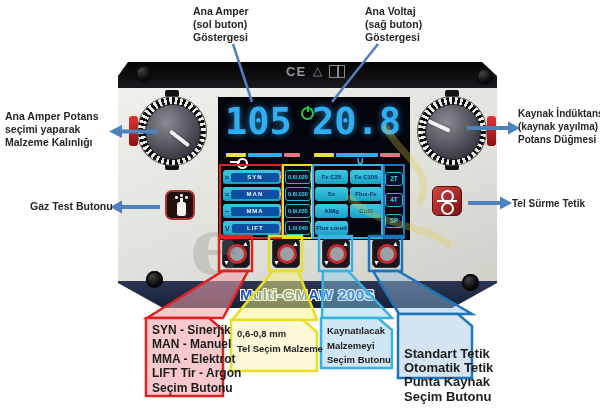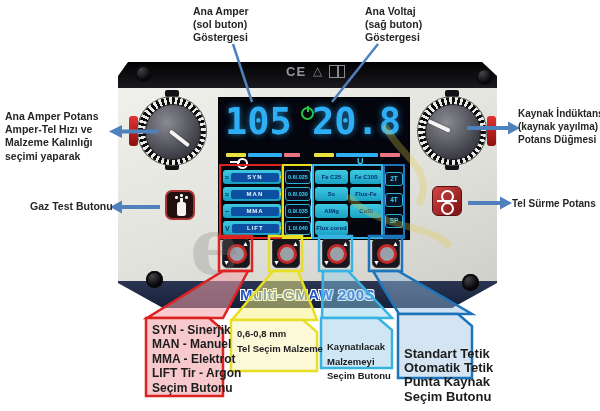--- a/index.html
+++ b/index.html
@@ -259,48 +259,47 @@
     <span>(sol buton)</span>
     <span>Göstergesi</span>
   </div>
   <div class="lbl" style="left:365px;top:5px;">
     <span>Ana Voltaj</span>
     <span>(sağ buton)</span>
     <span>Göstergesi</span>
   </div>
   <div class="lbl" style="left:5px;top:110px;">
     <span>Ana Amper Potans</span>
-    <span>Amper-Tel Hızı ve</span>
+    <span>seçimi yaparak</span>
     <span>Malzeme Kalınlığı</span>
-    <span>seçimi yaparak</span>
   </div>
   <div class="lbl" style="left:30px;top:200px;">
     <span>Gaz Test Butonu</span>
   </div>
   <div class="lbl" style="left:518px;top:107px;font-size:10px;">
     <span>Kaynak İndüktans</span>
     <span>(kaynak yayılma)</span>
     <span>Potans Düğmesi</span>
   </div>
   <div class="lbl" style="left:512px;top:197px;font-size:10px;">
-    <span>Tel Sürme Potans</span>
+    <span>Tel Sürme Tetik</span>
   </div>
 
   <div class="boxtxt" style="left:152px;top:323px;font-size:12px;line-height:14.4px;">
     <span>SYN - Sinerjik</span>
     <span>MAN - Manuel</span>
     <span>MMA - Elektrot</span>
     <span>LIFT Tir - Argon</span>
     <span>Seçim Butonu</span>
   </div>
   <div class="boxtxt" style="left:237px;top:326px;font-size:9.5px;line-height:15.3px;">
     <span>0,6-0,8 mm</span>
     <span>Tel Seçim Malzeme</span>
   </div>
-  <div class="boxtxt" style="left:327px;top:340px;font-size:9.5px;line-height:14.6px;">
+  <div class="boxtxt" style="left:327px;top:324px;font-size:9.5px;line-height:14.6px;">
     <span>Kaynatılacak</span>
     <span>Malzemeyi</span>
     <span>Seçim Butonu</span>
   </div>
   <div class="boxtxt" style="left:404px;top:319px;font-size:13px;line-height:14.2px;margin-top:28px;">
     <span>Standart Tetik</span>
     <span>Otomatik Tetik</span>
     <span>Punta Kaynak</span>
     <span>Seçim Butonu</span>
   </div>

